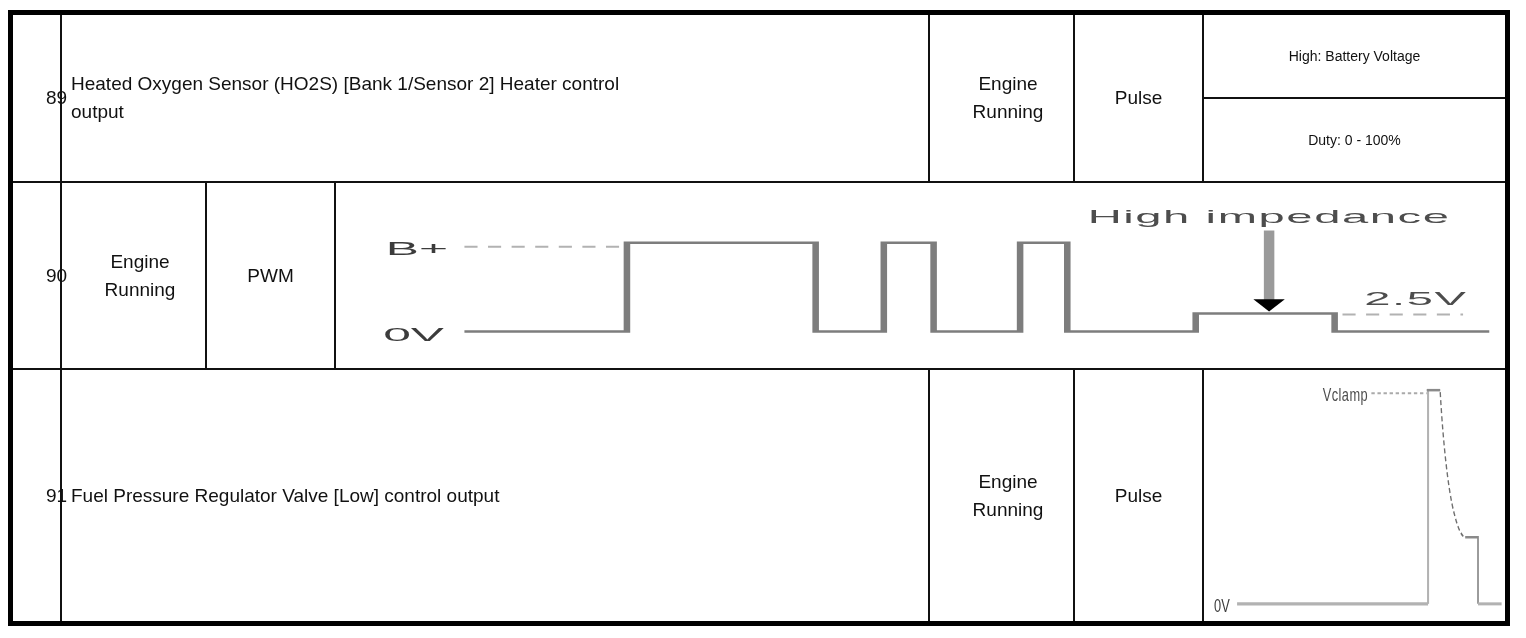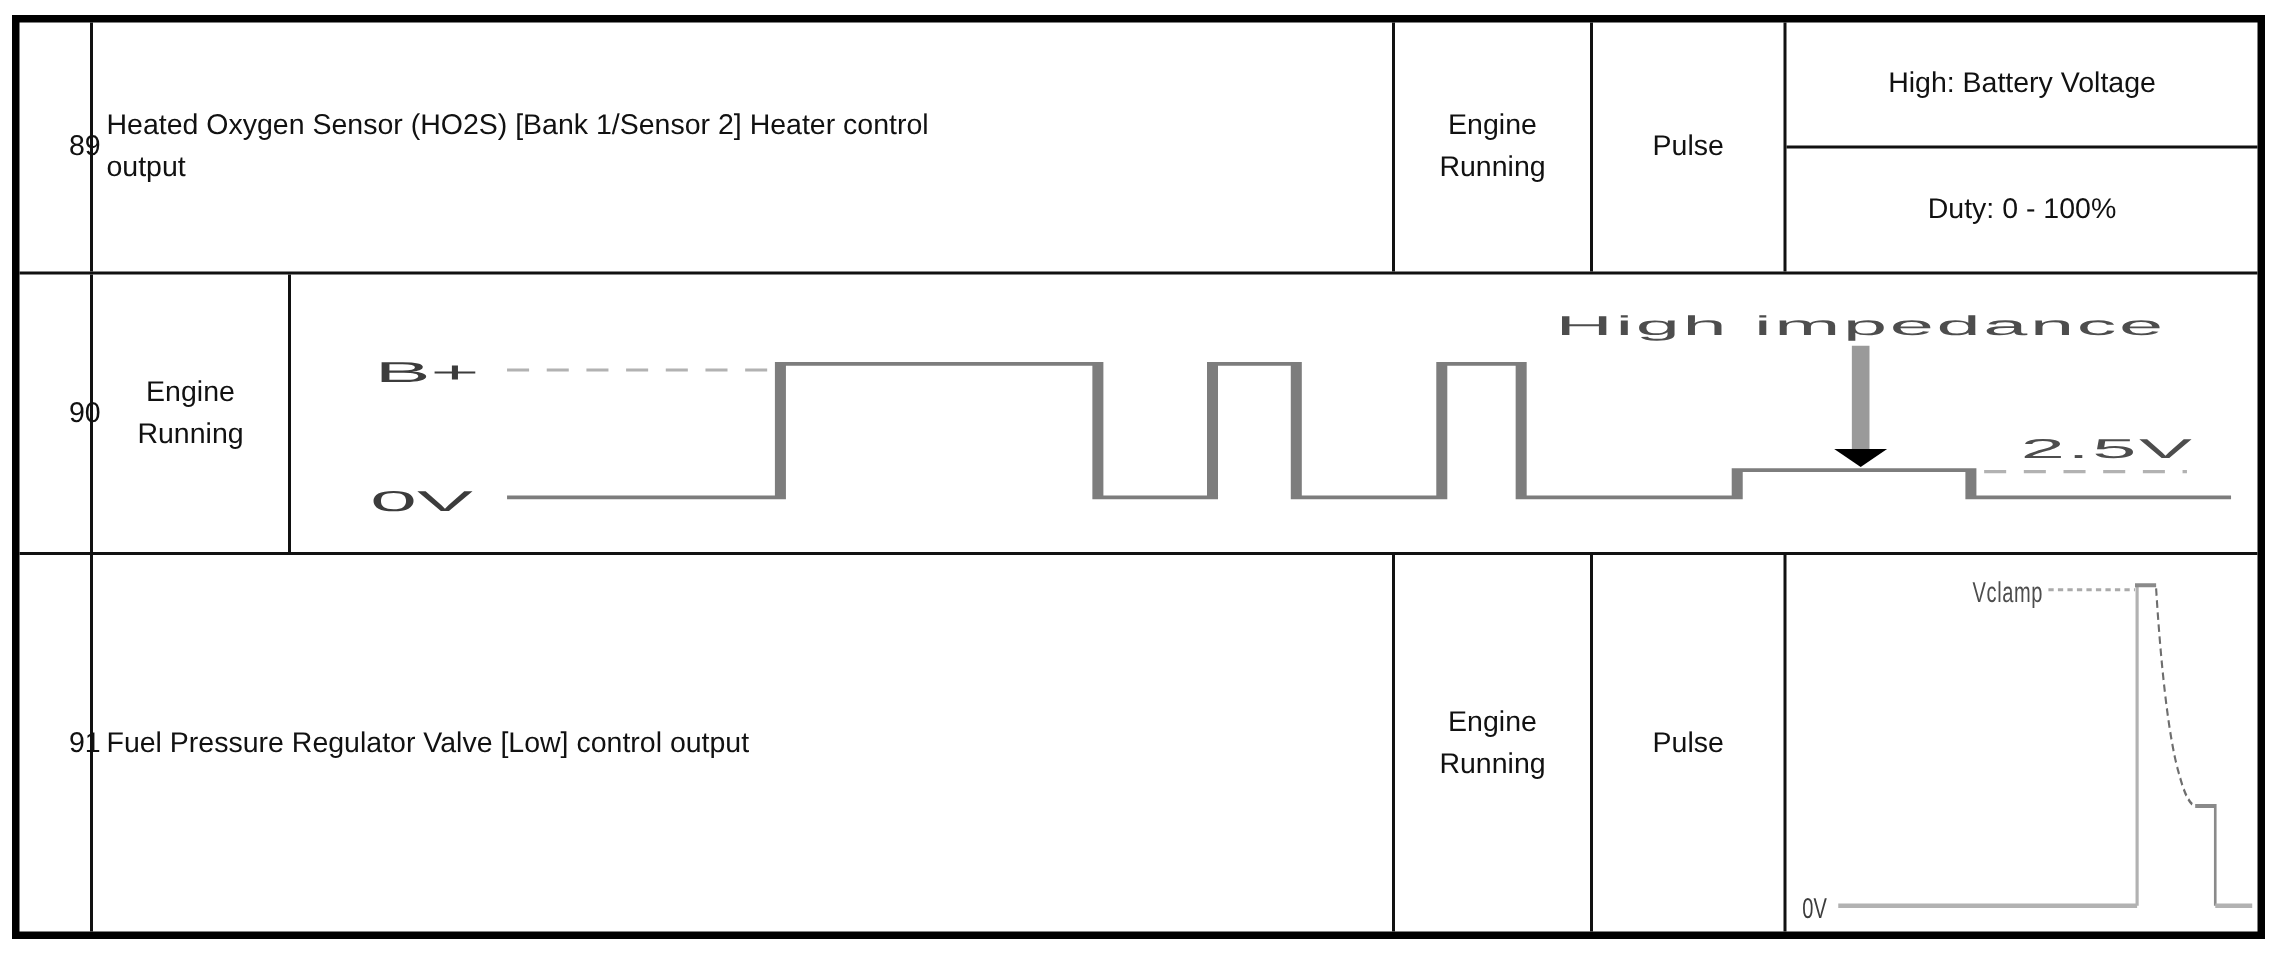--- a/index.html
+++ b/index.html
@@ -9,26 +9,26 @@
        border:5px solid #000;box-sizing:border-box;display:flex;flex-direction:column;background:#fff;}
   .row{display:flex;border-bottom:2px solid #111;flex:none;}
   .row:last-child{border-bottom:none;flex:1;}
   .r89{height:166px;}
   .r90{height:185px;}
   .cell{border-right:2px solid #111;box-sizing:border-box;display:flex;
         align-items:center;justify-content:center;font-size:19px;line-height:28px;}
   .c-no{width:49px;flex:none;padding-left:40px;}
   .c-desc{width:868px;flex:none;justify-content:flex-start;padding-left:9px;}
   .c-desc .desc-text{max-width:600px;}
-  .c-cond{width:132px;flex:none;text-align:center;}
+  .c-cond{width:132px;flex:none;text-align:center;margin-left:13px;}
   .c-cond span{display:inline-block;width:84px;}
   .c-type{width:129px;flex:none;}
   .c-spec{flex:1;border-right:none;padding:0;align-items:stretch;flex-direction:column;}
   .spec-line{flex:1;display:flex;align-items:center;justify-content:center;
-             border-bottom:2px solid #111;font-size:19px;}
+             border-bottom:2px solid #111;font-size:14px;}
   .spec-line:last-child{border-bottom:none;}
   .wave-cell{position:relative;display:block;}
   .wave-cell svg{display:block;width:100%;height:100%;}
   svg text{font-family:"Liberation Sans","DejaVu Sans",sans-serif;}
   .wv-label{font-size:19px;fill:#3c3c3c;}
   .wv-note{font-size:18px;fill:#4d4d4d;letter-spacing:0.6px;}
 </style>
 </head>
 <body>
 
@@ -53,20 +53,23 @@
         <div class="spec-line">Duty: 0 - 100%</div>
       </div>
     </div>
 
     <div class="row r90">
       <div class="cell c-no">
         <span>90</span>
       </div>
       <div class="cell c-cond">
         <span>Engine Running</span>
+      </div>
+      <div class="cell c-type">
+        <span>PWM</span>
       </div>
       <div class="cell c-spec wave-cell">
         <svg viewBox="0 0 446 183" preserveAspectRatio="none">
 
           <line x1="49" y1="63" x2="111" y2="63" stroke="#b2b2b2" stroke-width="2" stroke-dasharray="5,4"></line>
 
           <polyline points="49,147 111,147 111,59 183,59 183,147 209,147 209,59 228,59 228,147 261,147 261,59 279,59 279,147 328,147 328,129 381,129 381,147 440,147" fill="none" stroke="#7d7d7d" stroke-width="2.5"></polyline>
 
           <line x1="384" y1="130" x2="430" y2="130" stroke="#b2b2b2" stroke-width="2" stroke-dasharray="5,4"></line>
 

